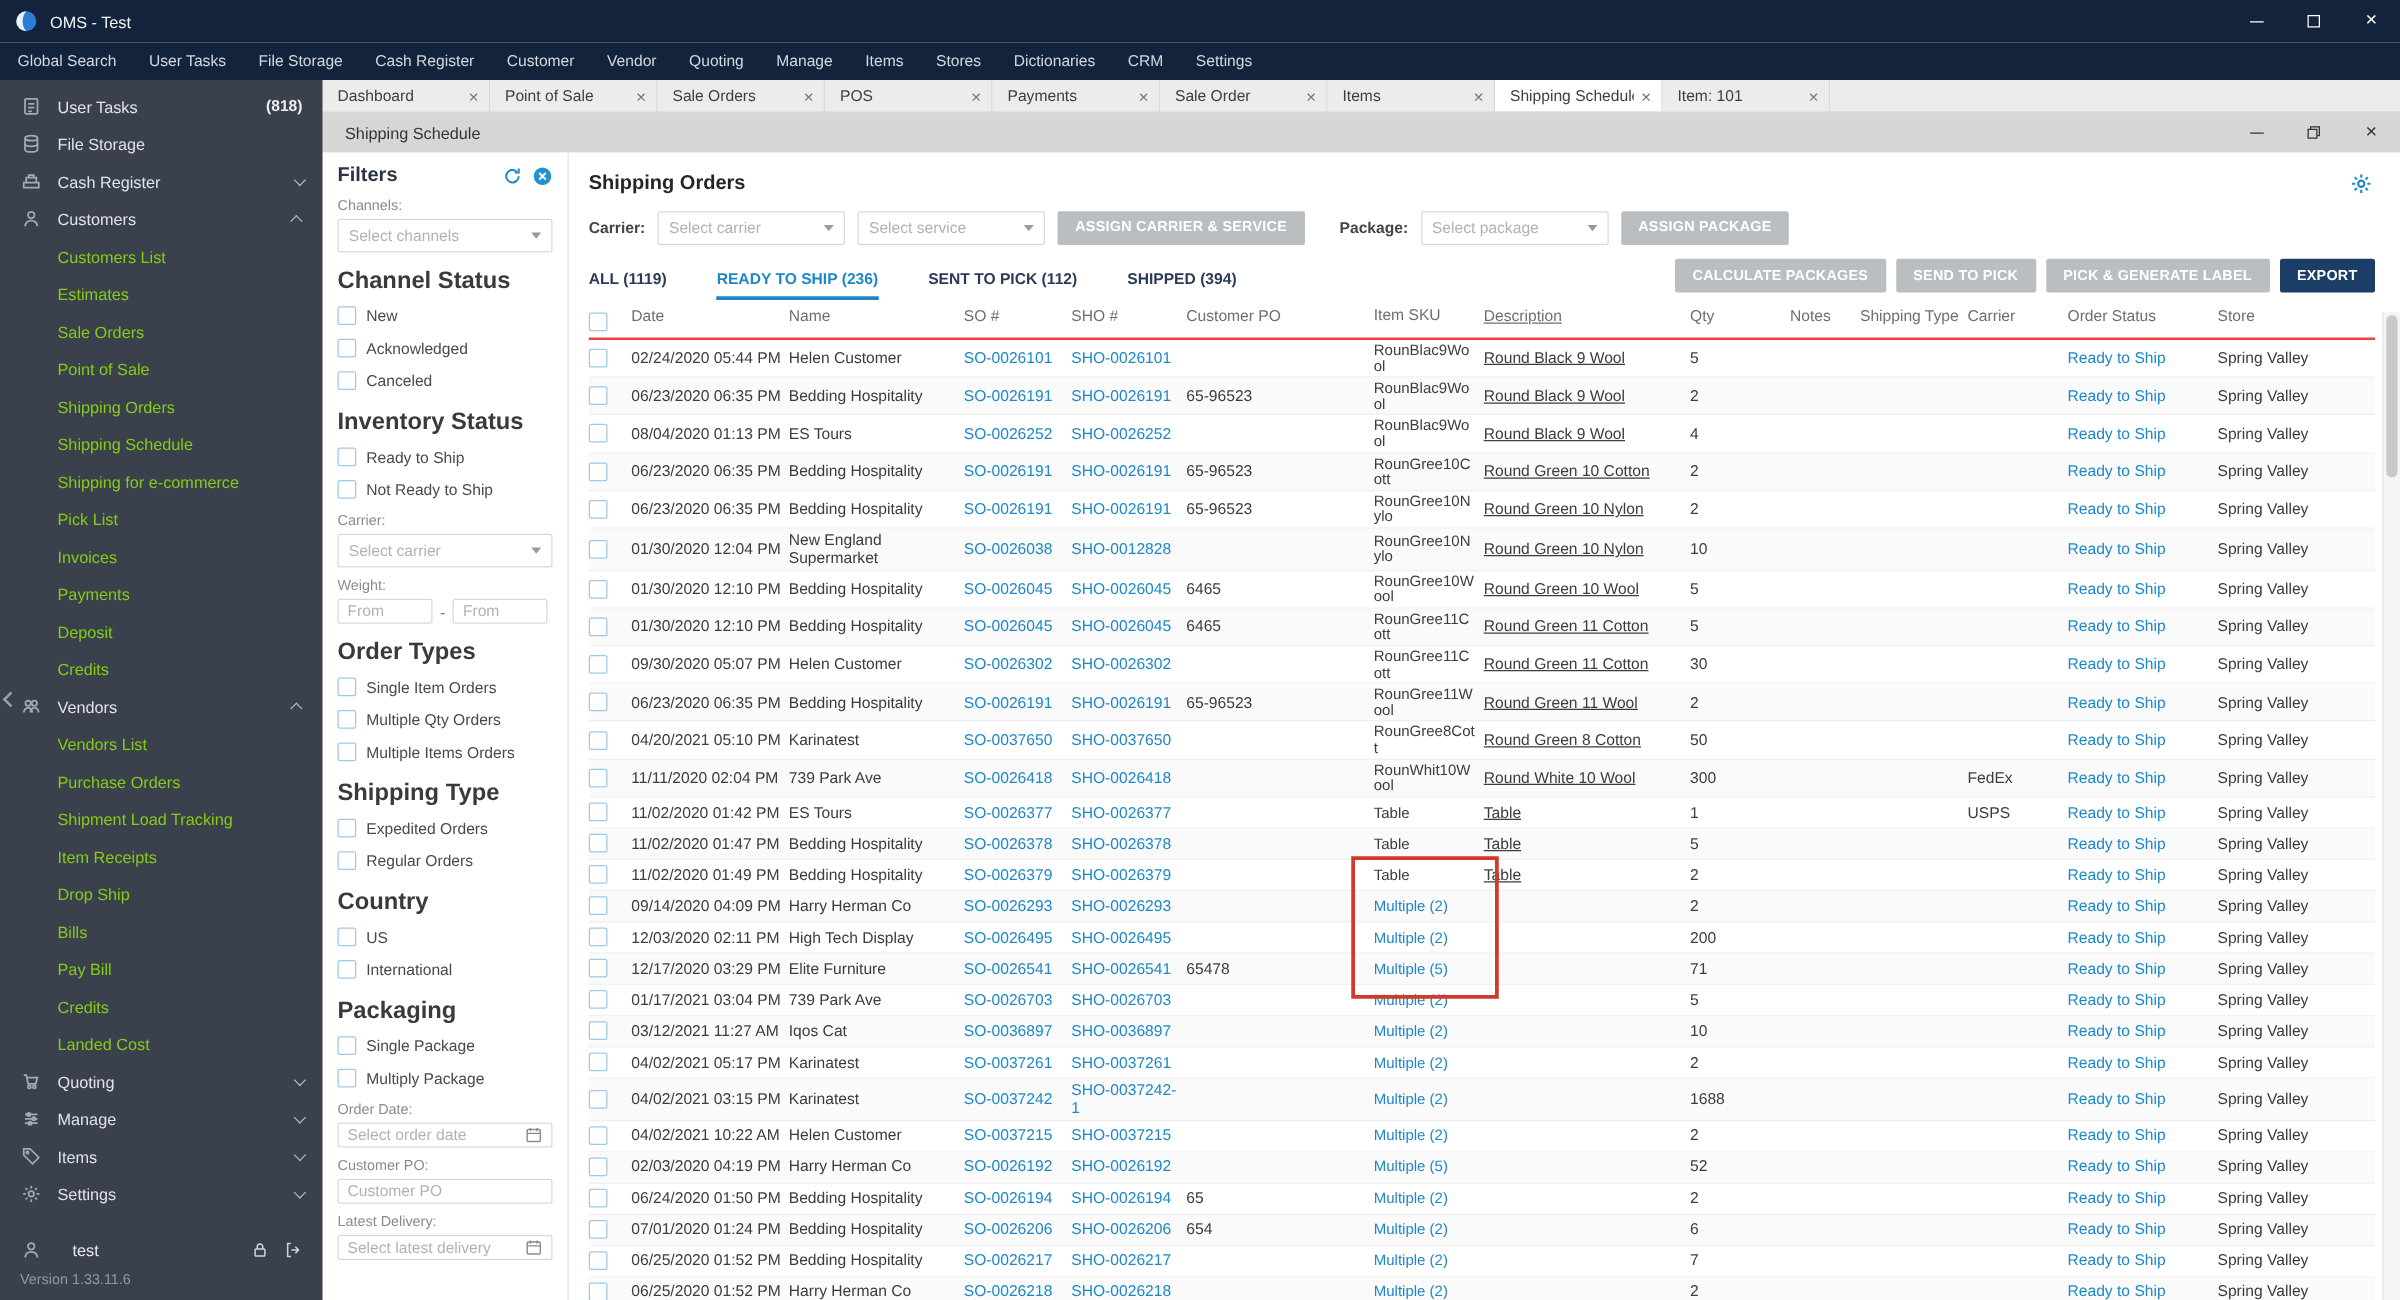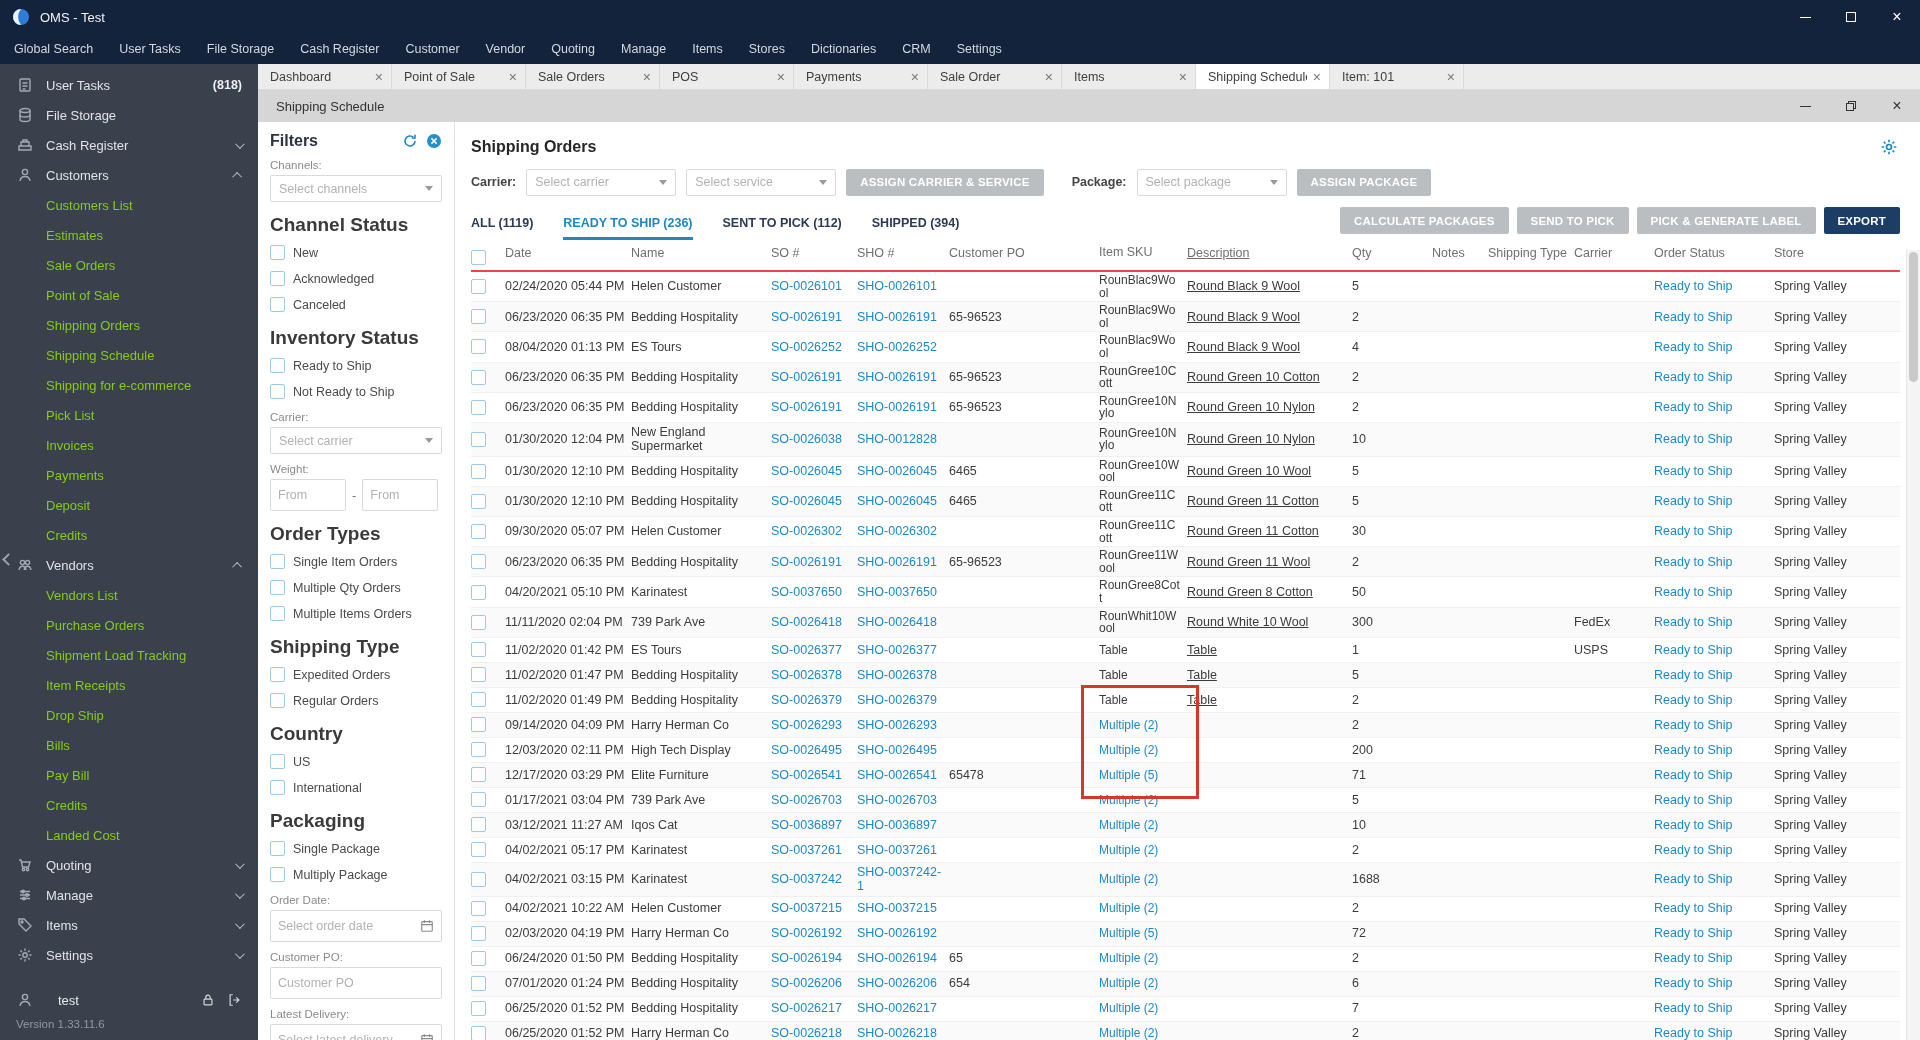--- a/index.html
+++ b/index.html
@@ -59,40 +59,40 @@
   .filters-header{display:flex;align-items:center;margin-bottom:8px;}
   .filters-title{font-size:16px;font-weight:bold;color:#2b3440;}
   .f-icons{margin-left:auto;display:flex;gap:8px;align-items:center;}
   .f-icons span{cursor:pointer;display:inline-flex;}
   .f-label{font-size:11.5px;color:#8b8b8b;margin:9px 0 4px;}
   .f-sec-title{font-size:19px;font-weight:bold;color:#3a3a3a;margin:12px 0 6px;}
   .f-check{display:flex;align-items:center;gap:8px;margin:5px 0;font-size:12.5px;color:#4a4a4a;cursor:pointer;height:21px;}
   .cb{width:15px;height:15px;border:1px solid #9fc9e2;border-radius:2px;background:#fff;display:inline-block;flex:0 0 auto;}
   .select{height:27px;border:1px solid #d9d9d9;border-radius:2px;display:flex;align-items:center;padding:0 8px;color:#b2b2b2;font-size:12.5px;background:#fff;cursor:pointer;}
   .select .car{margin-left:auto;width:0;height:0;border-left:4px solid transparent;border-right:4px solid transparent;border-top:5px solid #9a9a9a;}
-  .f-input{width:100%;height:32px;border:1px solid #d9d9d9;border-radius:2px;display:flex;align-items:center;padding:0 7px;background:#fff;}
+  .f-input{width:100%;height:20px;border:1px solid #d9d9d9;border-radius:2px;display:flex;align-items:center;padding:0 7px;background:#fff;}
   .f-input input{border:none;outline:none;width:100%;font-family:inherit;font-size:12.5px;color:#555;background:transparent;}
   .f-input input::placeholder{color:#b2b2b2;}
   .f-range{display:flex;align-items:center;gap:6px;}
   .f-range .f-input{width:76px;}
   .dash{color:#777;}
   .cal{margin-left:auto;display:inline-flex;flex:0 0 auto;}
 
   
   #main{flex:1;min-width:0;position:relative;padding:10px 20px 0 16px;display:flex;flex-direction:column;}
   .main-header{display:flex;align-items:center;height:30px;flex:0 0 auto;}
   .main-header h1{font-size:16px;font-weight:bold;color:#262626;}
   .gear{margin-left:auto;margin-right:2px;display:inline-flex;cursor:pointer;}
   .carrier-bar{display:flex;align-items:center;gap:10px;height:40px;flex:0 0 auto;}
   .cb-label{font-size:12.5px;color:#444;font-weight:bold;white-space:nowrap;}
   .select.w150{width:150px;flex:0 0 auto;}
   .btn{height:27px;border:none;border-radius:2px;padding:0 14px;font-size:11.5px;font-weight:bold;color:#fff;background:#babec1;letter-spacing:.2px;cursor:pointer;font-family:inherit;white-space:nowrap;}
   .btn.primary{background:#1c3d66;}
   .status-row{display:flex;align-items:flex-end;height:38px;flex:0 0 auto;margin-bottom:4px;}
-  #status-tabs{display:flex;gap:30px;}
+  #status-tabs{display:flex;gap:40px;}
   .s-tab{font-size:12.5px;font-weight:bold;color:#2b3b55;padding-bottom:7px;cursor:pointer;border-bottom:3px solid transparent;white-space:nowrap;}
   .s-tab.active{color:#1e88c7;border-bottom-color:#1e88c7;}
   #action-buttons{margin-left:auto;display:flex;gap:8px;padding-bottom:6px;}
 
   
   #table{flex:1;position:relative;min-height:0;}
   #table-head{display:flex;height:28px;border-bottom:2px solid #ef4444;color:#6f6f6f;font-size:12.5px;}
   .t-row{display:flex;align-items:center;border-bottom:1px solid #f0f0f0;min-height:25px;font-size:12.5px;color:#3c3c3c;}
   .t-row:nth-child(even){background:#fafafa;}
   .t-cell{padding:2px 6px 2px 0;line-height:1.15;}
@@ -993,21 +993,21 @@
     <span class="t-cell col-check">
                     <span class="cb"></span>
                   </span>
     <span class="t-cell col-date">02/03/2020 04:19 PM</span>
     <span class="t-cell col-name">Harry Herman Co</span>
     <span class="t-cell col-so"><a>SO-0026192</a></span>
     <span class="t-cell col-sho"><a>SHO-0026192</a></span>
     <span class="t-cell col-po"></span>
     <span class="t-cell col-sku"><a>Multiple (5)</a></span>
     <span class="t-cell col-desc"></span>
-    <span class="t-cell col-qty">72</span>
+    <span class="t-cell col-qty">52</span>
     <span class="t-cell col-notes"></span>
     <span class="t-cell col-ship"></span>
     <span class="t-cell col-carrier"></span>
     <span class="t-cell col-status"><a>Ready to Ship</a></span>
     <span class="t-cell col-store">Spring Valley</span>
   </div>
                 <div class="t-row">
     <span class="t-cell col-check">
                     <span class="cb"></span>
                   </span>

